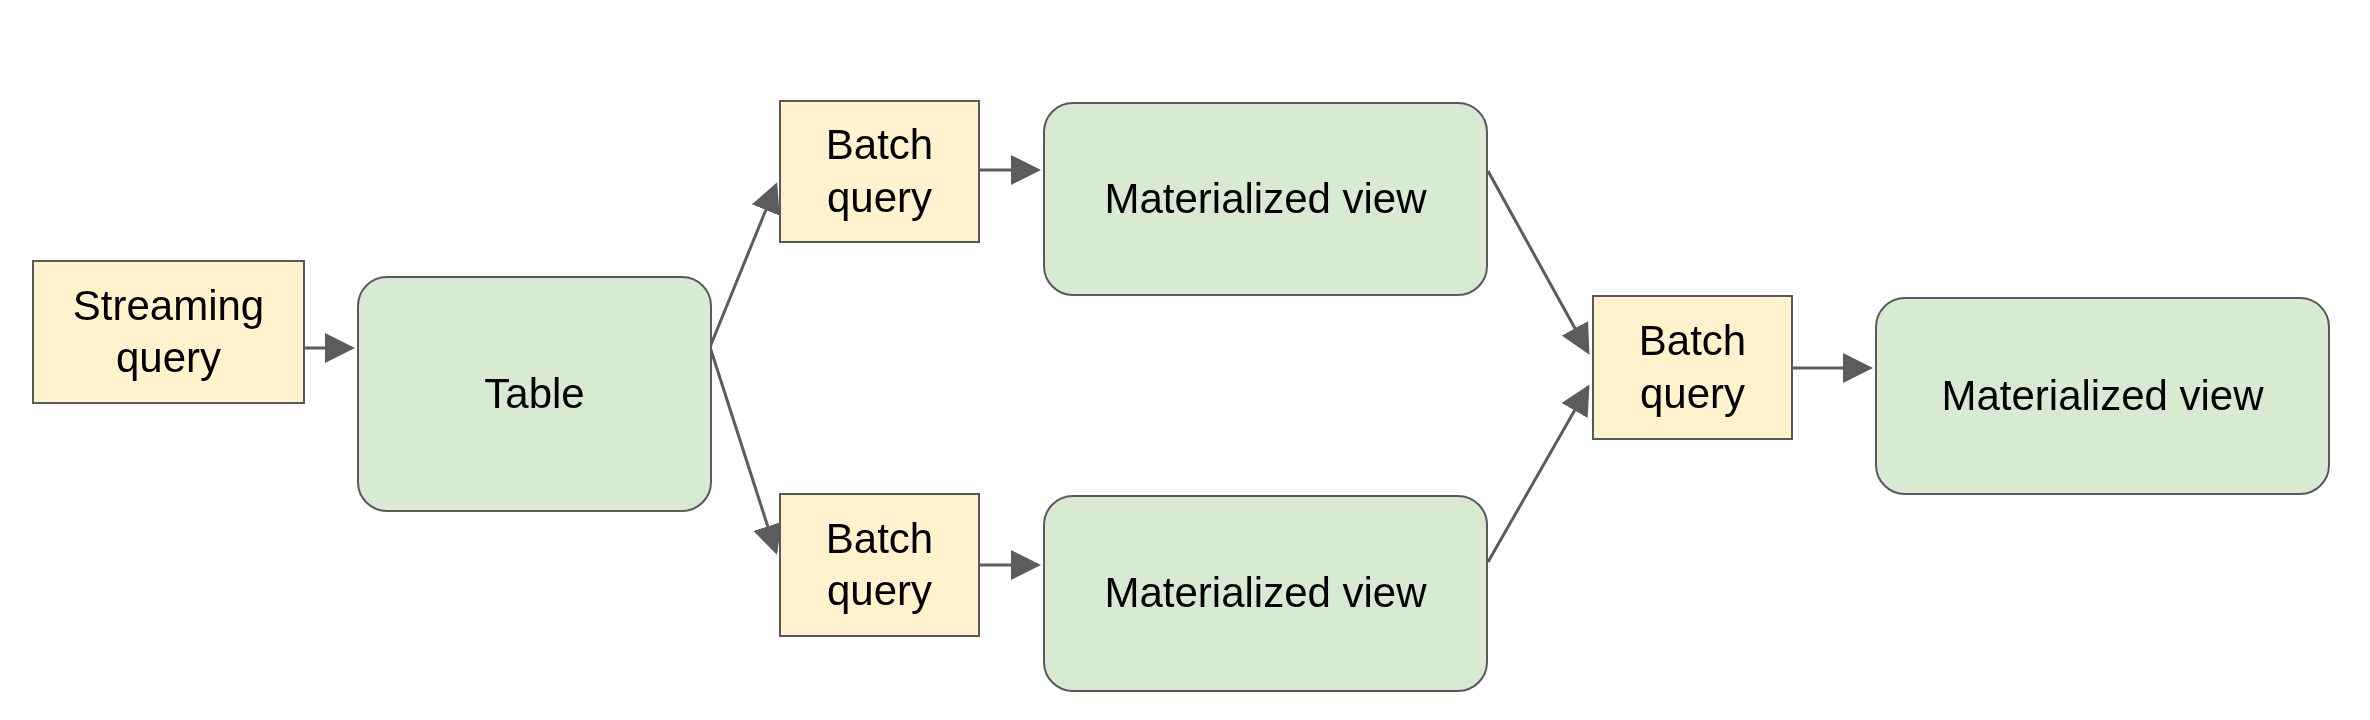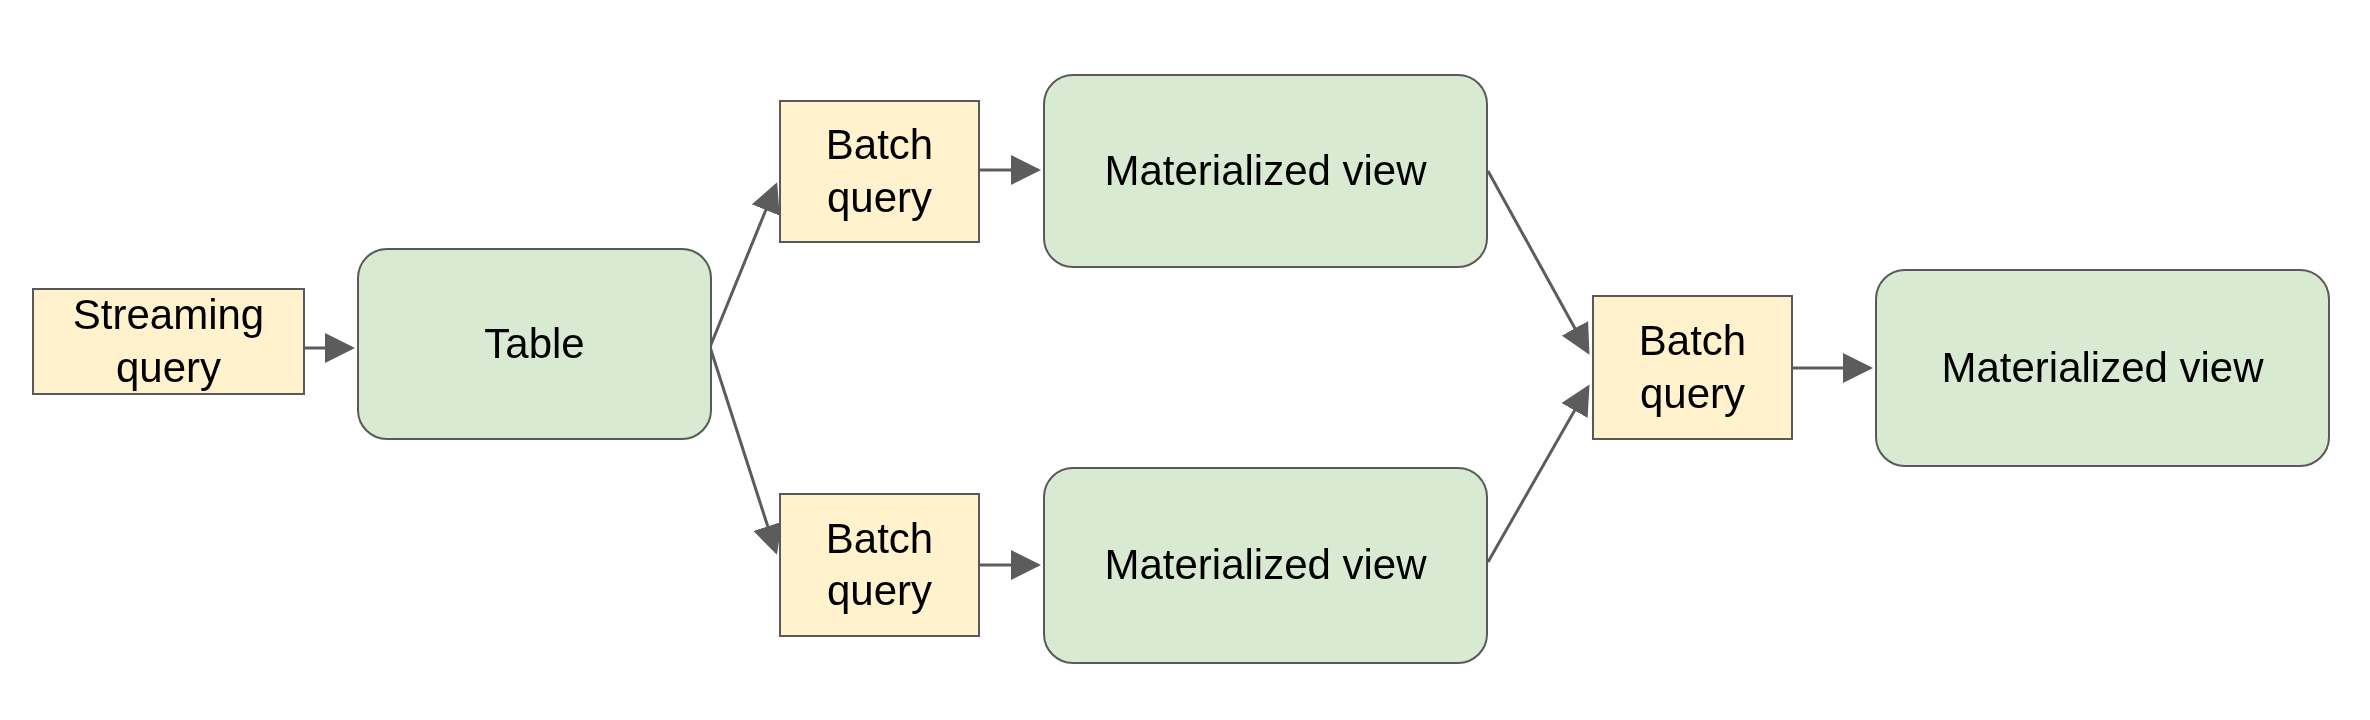--- a/index.html
+++ b/index.html
@@ -39,24 +39,25 @@
   }
   .node.query {
     background: #fff2cc;
     border: 2.5px solid #595959;
     justify-content: center;
   }
   .node.view {
     background: #d9ead3;
     border: 2.5px solid #595959;
     border-radius: 30px;
+    margin-top: 28px;
   }
   
-  #n-streaming   { left: 32px;   top: 288px; width: 273px; height: 107px; }
-  #n-table       { left: 357px;  top: 248px; width: 355px; height: 192px; }
+  #n-streaming   { left: 32px;   top: 260px; width: 273px; height: 144px; }
+  #n-table       { left: 357px;  top: 248px; width: 355px; height: 236px; }
   #n-batch-top   { left: 779px;  top: 100px; width: 201px; height: 143px; }
   #n-mv-top      { left: 1043px; top: 74px;  width: 445px; height: 194px; }
   #n-batch-bot   { left: 779px;  top: 493px; width: 201px; height: 144px; }
   #n-mv-bot      { left: 1043px; top: 467px; width: 445px; height: 197px; }
   #n-batch-right { left: 1592px; top: 295px; width: 201px; height: 145px; }
   #n-mv-right    { left: 1875px; top: 269px; width: 455px; height: 198px; }
 </style>
 </head>
 <body>
 

